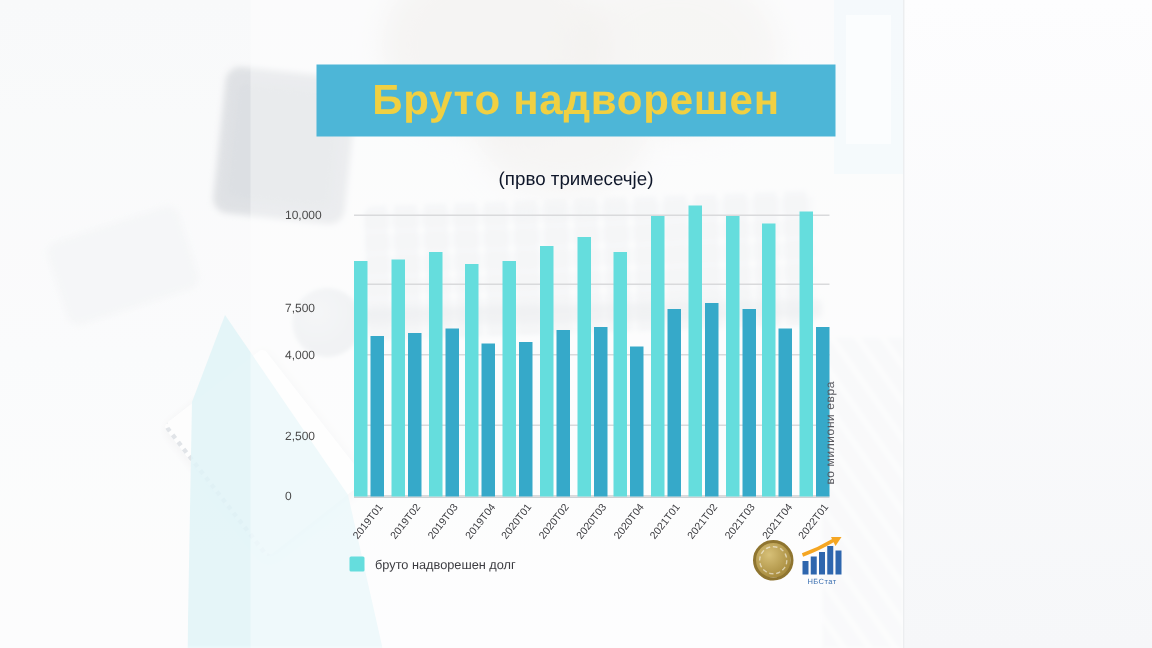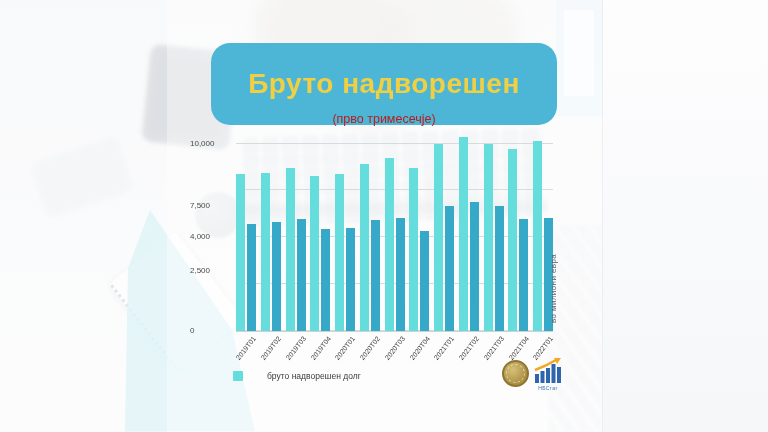--- a/index.html
+++ b/index.html
@@ -38,40 +38,40 @@
     clip-path:polygon(30px 10px, 112px 130px, 135px 232px, 5px 232px, 8px 68px);}
   .kb-right{position:absolute;left:548px;top:225px;width:54px;height:207px;opacity:.5;filter:blur(1px);
     background:repeating-linear-gradient(55deg,#e6e9ed 0 10px,#f5f6f8 10px 14px);}
   .tablet-topright{position:absolute;left:556px;top:0;width:46px;height:116px;background:#e4f1f8;opacity:.9;}
   .tablet-topright-inner{position:absolute;left:564px;top:10px;width:30px;height:86px;background:#f6fbfd;opacity:.9;}
   .photo-overlay{position:absolute;left:0;top:0;width:602px;height:432px;background:rgba(255,255,255,.36);}
   .center-overlay{position:absolute;left:167px;top:0;width:435px;height:432px;background:rgba(255,255,255,.38);}
   .right-panel{position:absolute;left:602px;top:0;width:166px;height:432px;
     background:linear-gradient(180deg,#fdfdfe,#f6f7f9);border-left:1px solid #eceef0;}
   
-  .title-box{position:absolute;left:211px;top:43px;width:346px;height:82px;background:#4db6d7;
-    display:flex;flex-direction:column;justify-content:center;align-items:center;border-radius:19px;}
+  .title-box{position:absolute;left:211px;top:43px;width:346px;height:48px;background:#4db6d7;
+    display:flex;flex-direction:column;justify-content:center;align-items:center;}
   .title-line{color:#f0d042;font-weight:bold;font-size:28px;line-height:32px;letter-spacing:.5px;white-space:nowrap;}
   .subtitle{position:absolute;left:211px;top:112px;width:346px;text-align:center;
-    color:#b91c1c;font-size:12.5px;}
+    color:#0f172a;font-size:12.5px;}
   .plot{position:absolute;left:236px;top:133px;width:317px;height:198px;}
   .gridline{position:absolute;left:0;width:100%;height:1px;background:#d9dadc;}
   .ytick{position:absolute;right:calc(100% + 6px);width:40px;text-align:left;
     font-size:8px;color:#4a4a4a;}
   .bars{position:absolute;left:0;top:0;width:100%;height:100%;display:flex;
     align-items:flex-end;justify-content:space-between;border-bottom:1px solid #cfd1d4;}
   .group{position:relative;width:20px;height:100%;display:flex;align-items:flex-end;gap:2px;}
   .bar{width:9px;}
   .xlabel{position:absolute;top:100%;right:4px;margin-top:4px;transform-origin:100% 0;
     transform:rotate(-52deg);white-space:nowrap;font-size:7px;color:#3c3c40;}
   .ylabel-right{position:absolute;left:549px;top:233px;height:90px;
     writing-mode:vertical-rl;transform:rotate(180deg);
     font-size:8px;color:#5a5a60;letter-spacing:.4px;}
   .legend{position:absolute;left:233px;top:371px;display:flex;flex-direction:column;gap:5px;}
-  .legend-row{display:flex;align-items:center;gap:24px;}
+  .legend-row{display:flex;align-items:center;gap:7px;}
   .swatch{width:10px;height:10px;border-radius:1px;}
   .legend-text{font-size:8.5px;color:#3b3b40;}
   
   .logo{position:absolute;left:502px;top:358px;display:flex;align-items:flex-start;gap:5px;}
   .coin{width:27px;height:27px;border-radius:50%;margin-top:2px;
     background:radial-gradient(circle at 38% 34%, #d7c078, #a88c3e 75%);
     border:2px solid #8f7530;box-sizing:border-box;position:relative;}
   .coin::after{content:"";position:absolute;inset:2px;border-radius:50%;border:1px dashed rgba(255,255,255,.55);}
   .nbstat{display:flex;flex-direction:column;align-items:center;}
   .nbstat-caption{font-size:5px;color:#3a6fb0;margin-top:1px;letter-spacing:.3px;}
@@ -101,21 +101,21 @@
 
 <div class="title-box">
   <div class="title-line">Бруто надворешен</div>
 </div>
 <div class="subtitle">(прво тримесечје)</div>
 
 <div class="plot" id="plot">
     <div class="gridline" style="bottom: 0px;"></div>
     <div class="ytick" style="bottom: -4px;">0</div>
     <div class="gridline" style="bottom: 46.875px;"></div>
-    <div class="ytick" style="bottom: 56px;">2,500</div>
+    <div class="ytick" style="bottom: 36px;">2,500</div>
     <div class="gridline" style="bottom: 93.75px;"></div>
     <div class="ytick" style="bottom: 89.75px;">4,000</div>
     <div class="gridline" style="bottom: 140.625px;"></div>
     <div class="ytick" style="bottom: 121px;">7,500</div>
     <div class="gridline" style="bottom: 187.5px;"></div>
     <div class="ytick" style="bottom: 183.5px;">10,000</div>
     <div class="bars">
       <div class="group">
         <div class="bar" style="height: 156.562px; background: rgb(101, 221, 221);"></div>
         <div class="bar" style="height: 107.438px; background: rgb(54, 169, 201);"></div>

